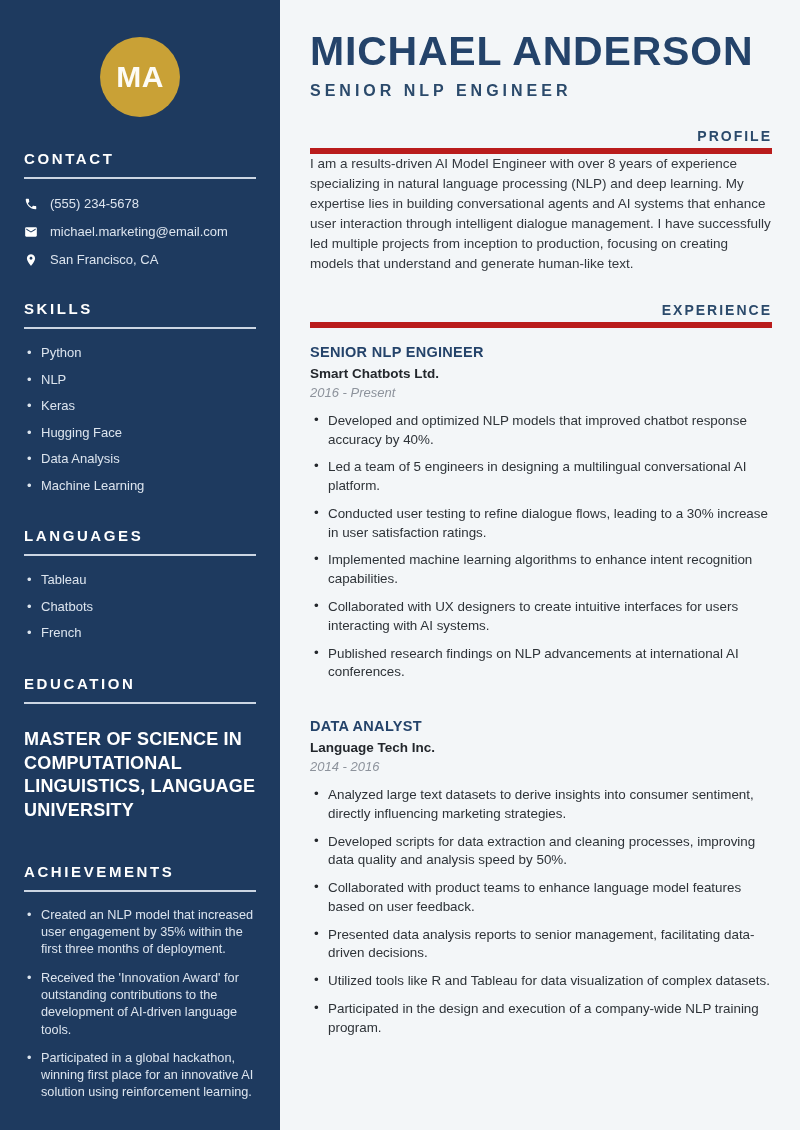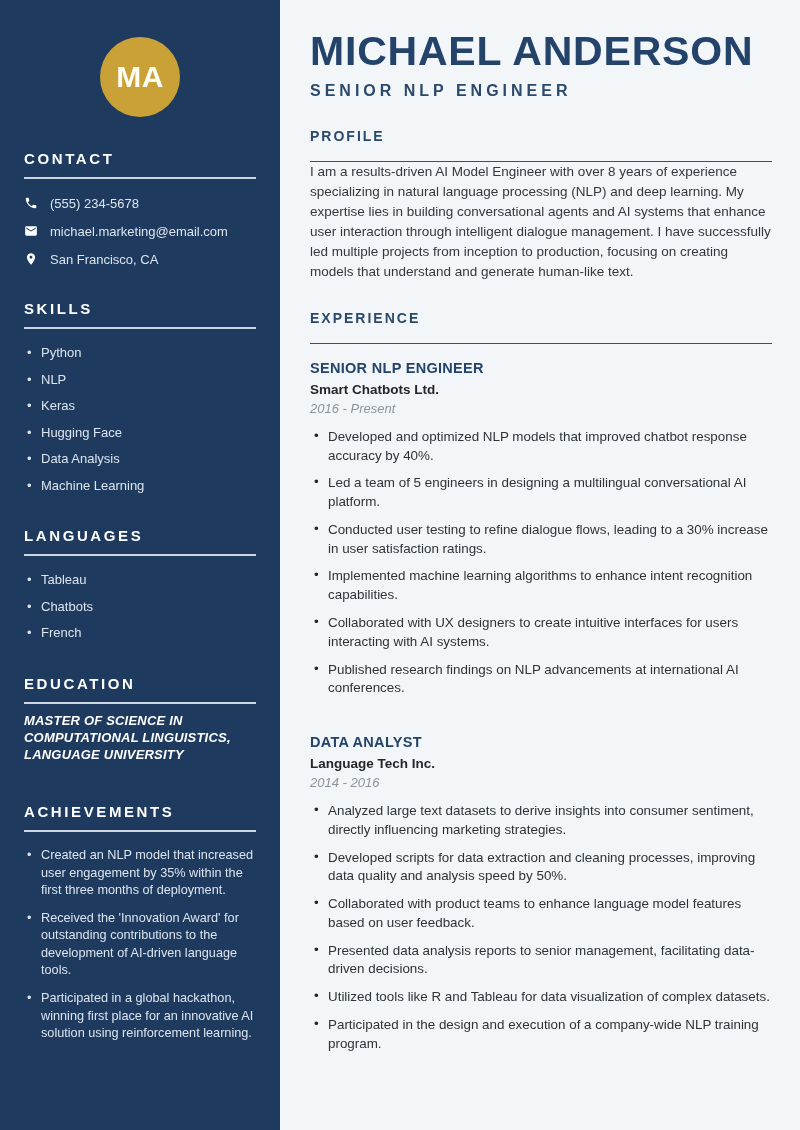--- a/index.html
+++ b/index.html
@@ -11,40 +11,40 @@
   
   .sidebar { width:280px; min-width:280px; height:100%; background:#1e3a5f; color:#dce4ee; padding:37px 24px 12px; }
   .avatar { width:80px; height:80px; border-radius:50%; background:#c9a136; display:flex; align-items:center; justify-content:center; margin:0 auto; }
   .avatar span { color:#fdfcf5; font-size:30px; font-weight:700; letter-spacing:0.5px; }
 
   .side-section { margin-top:33px; }
   .side-h { font-size:15px; font-weight:700; letter-spacing:2.6px; color:#ffffff; }
   .side-rule { border:none; border-top:2px solid #ccd6e3; margin-top:10px; }
 
   .contact-rows { margin-top:17px; }
-  .contact-row { display:flex; margin-bottom:13px; font-size:13px; color:#dce4ee; }
+  .contact-row { display:flex; align-items:center; margin-bottom:13px; font-size:13px; color:#dce4ee; }
   .contact-row svg { width:14px; height:14px; margin-right:12px; flex:0 0 14px; }
 
   .blist { list-style:none; margin-top:15px; }
   .blist li { position:relative; padding-left:17px; margin-bottom:9px; font-size:13px; line-height:1.35; }
   .blist li::before { content:"•"; position:absolute; left:3px; top:0; }
 
-  .degree { margin-top:8px; font-size:13px; font-weight:700; color:#ffffff; line-height:1.32; letter-spacing:0.2px;font-style:italic; }
+  .degree { margin-top:24px; font-size:18px; font-weight:700; color:#ffffff; line-height:1.32; letter-spacing:0.2px; }
 
   .ach-section { margin-top:40px; }
   .ach-list li { font-size:12.7px; line-height:1.36; margin-bottom:11px; }
 
   
   .main { flex:1; background:#f3f6f8; padding:30px 28px 20px 30px; }
   .name { font-size:41px; line-height:1.05; font-weight:700; letter-spacing:0.8px; color:#24436a; }
   .subtitle { margin-top:9px; font-size:16px; font-weight:700; letter-spacing:4px; color:#2b4a6b; }
 
   .main-section { margin-top:28px; }
   .main-h { font-size:14px; font-weight:700; letter-spacing:2px; color:#2b4a6b;
-            border-bottom:1px solid #b91c1c; padding-bottom:17px; }
+            border-bottom:6px solid #b91c1c; padding-bottom:4px;text-align:right; }
   .profile-text { font-size:13.5px; line-height:1.48; color:#33383e; }
 
   .job { margin-top:16px; }
   .job + .job { margin-top:36px; }
   .job-title { font-size:14.5px; font-weight:700; color:#24436a; letter-spacing:0.3px; }
   .job-company { margin-top:6px; font-size:13.5px; font-weight:700; color:#23272c; }
   .job-dates { margin-top:4px; font-size:13px; font-style:italic; color:#8d939c; }
 
   .job-bullets { list-style:none; margin-top:12px; }
   .job-bullets li { position:relative; padding-left:18px; margin-bottom:9px;

